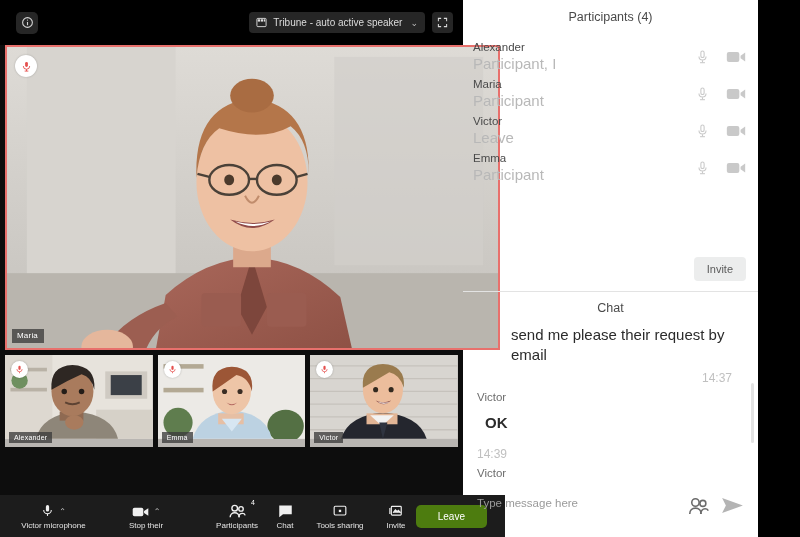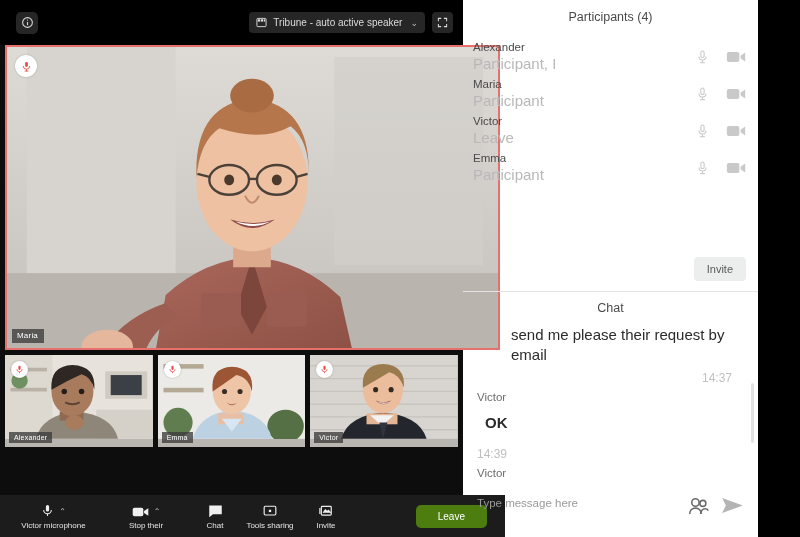--- a/index.html
+++ b/index.html
@@ -342,20 +342,32 @@
         <div class="tb-icons">
           <svg width="17" height="12" viewBox="0 0 24 16" fill="#efefef">
             <rect x="1" y="2" width="15" height="12" rx="2.5"></rect>
             <path d="M17 6.5 L23 2.6 v10.8 L17 9.5 z"></path>
           </svg>
           <span class="tb-caret">⌃</span>
         </div>
         <span>Stop their</span>
       </div>
 
+      <div class="tb-item" style="margin-left:22px;width:48px">
+        <div class="tb-icons">
+          <svg width="17" height="14" viewBox="0 0 24 20" fill="none" stroke="#efefef" stroke-width="2">
+            <circle cx="8" cy="6" r="4"></circle>
+              <path d="M1.5 19c0-4 3-6.5 6.5-6.5S14.5 15 14.5 19"></path>
+            <circle cx="17" cy="7" r="3.2"></circle>
+              <path d="M14 19c0-3.4 2-5.6 5-5.6 2.2 0 3.5 1.2 4 2.8"></path>
+          </svg>
+        </div>
+        <span class="tb-badge">4</span>
+        <span>Participants</span>
+      </div>
 
       <div class="tb-item" style="width:32px;margin-left:8px">
         <div class="tb-icons">
           <svg width="15" height="14" viewBox="0 0 24 22" fill="#efefef">
             <path d="M2 2h20v14H8l-6 5z"></path>
           </svg>
         </div>
         <span>Chat</span>
       </div>
 

